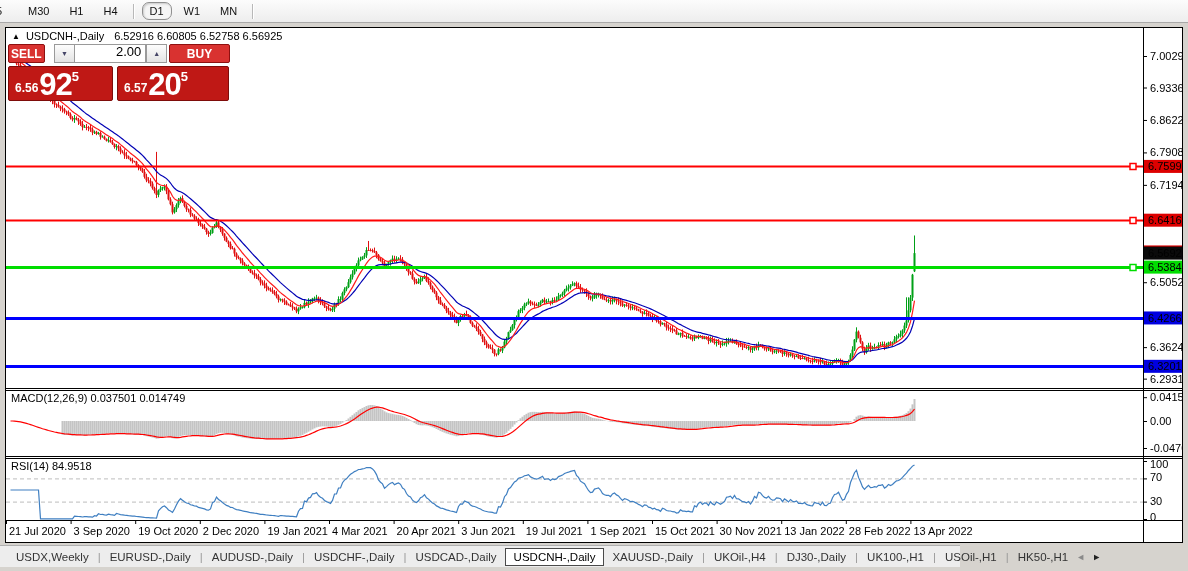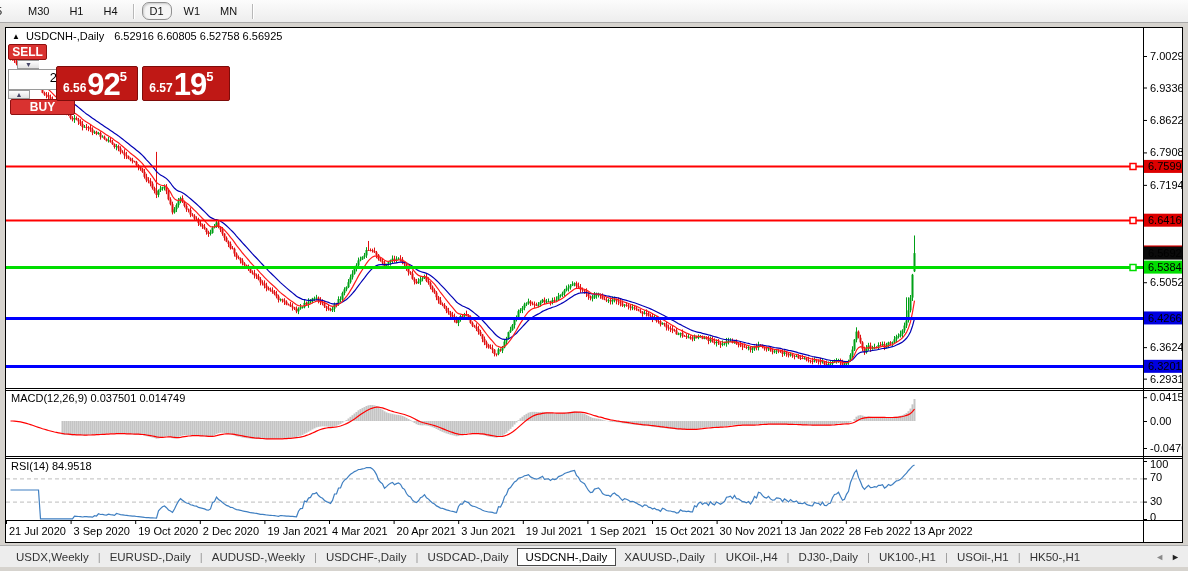--- a/index.html
+++ b/index.html
@@ -17,41 +17,41 @@
   
   .chart-window{position:absolute;left:5px;top:27px;width:1178px;height:516px;background:#fff;}
   .chart-window svg{position:absolute;left:0;top:0;}
   .chart-header{position:absolute;left:7px;top:2px;height:14px;display:flex;align-items:center;
                 font-size:11px;color:#000;z-index:5;white-space:nowrap;}
   .chart-header .tri{font-size:8px;margin-right:6px;}
   .chart-header .ttl{margin-right:10px;}
   .ind-label{position:absolute;left:6px;font-size:11px;color:#000;z-index:5;white-space:nowrap;}
   
   .trade-panel{position:absolute;left:3px;top:17px;width:222px;z-index:6;}
-  .tp-row1{display:flex;align-items:stretch;height:19px;flex-direction:column;}
+  .tp-row1{display:flex;align-items:stretch;height:19px;}
   .tp-btn{border:1px solid #8f1010;border-radius:2px;background:#d93230;color:#fff;
           font-size:12px;font-weight:bold;font-family:"Liberation Sans",sans-serif;
           display:flex;align-items:center;justify-content:center;padding:0;}
   .tp-btn.sell{width:39px;}
   .tp-btn.buy{width:65px;margin-left:2px;}
   .tp-spin{width:22px;border:1px solid #9a9a9a;background:linear-gradient(#fdfdfd,#e3e3e3);
            font-size:7px;color:#446;display:flex;align-items:center;justify-content:center;padding:0;}
   .tp-spin.dn{margin-left:9px;border-right:none;}
   .tp-vol{width:66px;border:1px solid #9a9a9a;font-size:13px;text-align:right;
           padding:0 4px 4px 0;font-family:"Liberation Sans",sans-serif;color:#000;}
   .tp-row2{display:flex;margin-top:3px;height:35px;}
   .tp-price{background:#bf1815;border:1px solid #7e0c0a;border-radius:2px;color:#fff;
-            display:flex;align-items:flex-end;padding:0 3px 1px 6px;margin-left:48px;}
+            display:flex;align-items:flex-end;padding:0 3px 1px 6px;}
   .tp-price.bid{width:94px;}
   .tp-price.ask{width:101px;margin-left:4px;}
   .tp-small{font-size:12px;font-weight:bold;margin:0 1px 4px 0;}
   .tp-big{font-size:31px;font-weight:bold;line-height:29px;letter-spacing:-1px;}
   .tp-sup{font-size:13px;font-weight:bold;align-self:flex-start;margin-top:2px;}
   
-  .tabbar{position:absolute;left:0;top:545px;width:1188px;height:22px;background:#ededed;
+  .tabbar{position:absolute;left:0;top:545px;width:960px;height:22px;background:#ededed;
           border-top:1px solid #b0b0b0;display:flex;align-items:center;padding-left:8px;
           font-size:11.5px;color:#333;box-sizing:border-box;}
   .tab{padding:3px 8px;white-space:nowrap;}
   .tab.active{background:#fff;border:1px solid #4a4a4a;padding:2px 8px;color:#000;}
   .tabsep{color:#9a9a9a;padding:0 1px;}
   .tabarrows{margin-left:auto;margin-right:8px;font-size:9px;display:flex;gap:7px;}
   .arrow-left{color:#8a8a8a;} .arrow-right{color:#222;}
   svg text{font-family:"Liberation Sans",sans-serif;font-size:11px;fill:#000;}
 </style>
 </head>
@@ -1562,33 +1562,33 @@
         <button class="tp-btn buy">BUY</button>
       </div>
       <div class="tp-row2">
         <div class="tp-price bid">
           <span class="tp-small">6.56</span>
           <span class="tp-big">92</span>
           <span class="tp-sup">5</span>
         </div>
         <div class="tp-price ask">
           <span class="tp-small">6.57</span>
-          <span class="tp-big">19</span>
+          <span class="tp-big">20</span>
           <span class="tp-sup">5</span>
         </div>
       </div>
     </div>
   </div>
 
   <div class="tabbar">
       <div class="tab">USDX,Weekly</div>
       <span class="tabsep">|</span>
       <div class="tab">EURUSD-,Daily</div>
       <span class="tabsep">|</span>
-      <div class="tab">AUDUSD-,Weekly</div>
+      <div class="tab">AUDUSD-,Daily</div>
       <span class="tabsep">|</span>
       <div class="tab">USDCHF-,Daily</div>
       <span class="tabsep">|</span>
       <div class="tab">USDCAD-,Daily</div>
       <div class="tab active">USDCNH-,Daily</div>
       <div class="tab">XAUUSD-,Daily</div>
       <span class="tabsep">|</span>
       <div class="tab">UKOil-,H4</div>
       <span class="tabsep">|</span>
       <div class="tab">DJ30-,Daily</div>

